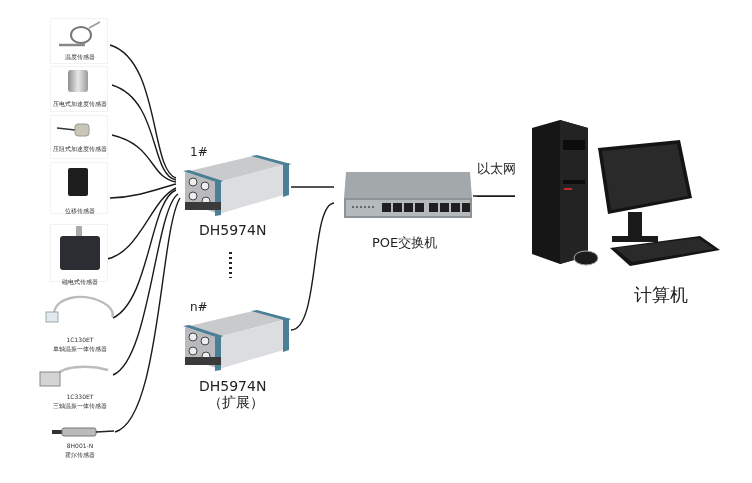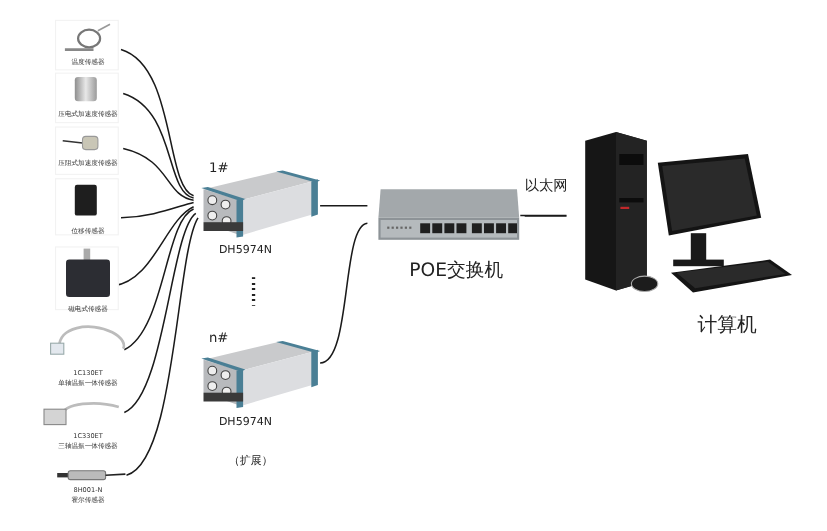--- a/index.html
+++ b/index.html
@@ -1,21 +1,21 @@
 <!DOCTYPE html>
 <html><head>
 <meta charset="utf-8">
 <style>
   html, body { margin:0; padding:0; background:#ffffff; }
   body { width:752px; height:483px; position:relative; overflow:hidden;
          font-family:"DejaVu Sans", sans-serif; color:#222; }
   .abs { position:absolute; }
   .sensor-label { position:absolute; font-size:6px; color:#333; text-align:center; width:80px; left:32px; line-height:8px; }
   .sensor-frame { position:absolute; border:1px solid #f2f2f2; background:#fff; }
-  .dev-label { position:absolute; font-size:10px; color:#222; font-family:"DejaVu Sans", sans-serif; }
+  .dev-label { position:absolute; font-size:14px; color:#222; font-family:"DejaVu Sans", sans-serif; }
   .small-label { position:absolute; font-size:12px; color:#222; }
   svg.wires { position:absolute; left:0; top:0; }
 </style>
 </head>
 <body>
 
 <svg class="wires" width="752" height="483">
   <g fill="none" stroke="#1a1a1a" stroke-width="1.4">
     <path d="M110,45 C160,60 150,170 176,178"></path>
     <path d="M112,85 C160,100 150,175 176,180"></path>
@@ -130,21 +130,21 @@
     <polygon points="108,15 114,13 114,45 108,47" fill="#4a7f95"></polygon>
     <polygon points="8,21 14,20 48,31 44,33" fill="#4a7f95"></polygon>
     <polygon points="40,32 46,31 46,65 40,66" fill="#4a7f95"></polygon>
     <circle cx="18" cy="32" r="4" fill="#eee" stroke="#444"></circle>
     <circle cx="30" cy="36" r="4" fill="#eee" stroke="#444"></circle>
     <circle cx="18" cy="46" r="4" fill="#eee" stroke="#444"></circle>
     <circle cx="31" cy="51" r="4" fill="#eee" stroke="#444"></circle>
     <rect x="10" y="52" width="36" height="8" fill="#3a3a3a"></rect>
   </svg>
   <div class="dev-label" style="left:199px;top:378px;">DH5974N</div>
-  <div class="dev-label" style="left:208px;top:412px;">（扩展）</div>
+  <div class="dev-label" style="left:208px;top:394px;">（扩展）</div>
 </div>
 
 <div>
   <svg class="abs" style="left:340px;top:170px;" width="135" height="55">
     <polygon points="6,2 130,2 132,28 4,28" fill="#a3a8ab"></polygon>
     <rect x="4" y="28" width="128" height="20" fill="#8d9397"></rect>
     <rect x="6" y="30" width="124" height="16" fill="#b5babd"></rect>
     <g fill="#1f1f1f">
       <rect x="42" y="33" width="9" height="9"></rect>
       <rect x="53" y="33" width="9" height="9"></rect>
@@ -157,21 +157,21 @@
     </g>
     <g fill="#666">
       <rect x="12" y="36" width="2" height="2"></rect>
         <rect x="16" y="36" width="2" height="2"></rect>
       <rect x="20" y="36" width="2" height="2"></rect>
         <rect x="24" y="36" width="2" height="2"></rect>
       <rect x="28" y="36" width="2" height="2"></rect>
         <rect x="32" y="36" width="2" height="2"></rect>
     </g>
   </svg>
-  <div class="dev-label" style="left:372px;top:234px;font-size:17px;">POE交换机</div>
+  <div class="dev-label" style="left:372px;top:234px;font-size:13px;">POE交换机</div>
 </div>
 
 <div class="small-label" style="left:477px;top:160px;font-size:13px;">以太网</div>
 
 <div>
   <svg class="abs" style="left:520px;top:118px;" width="205" height="160">
 
     <polygon points="12,10 40,2 68,10 68,138 40,146 12,136" fill="#161616"></polygon>
     <polygon points="40,2 68,10 68,138 40,146" fill="#232323"></polygon>
     <rect x="43" y="22" width="22" height="10" fill="#0c0c0c"></rect>

